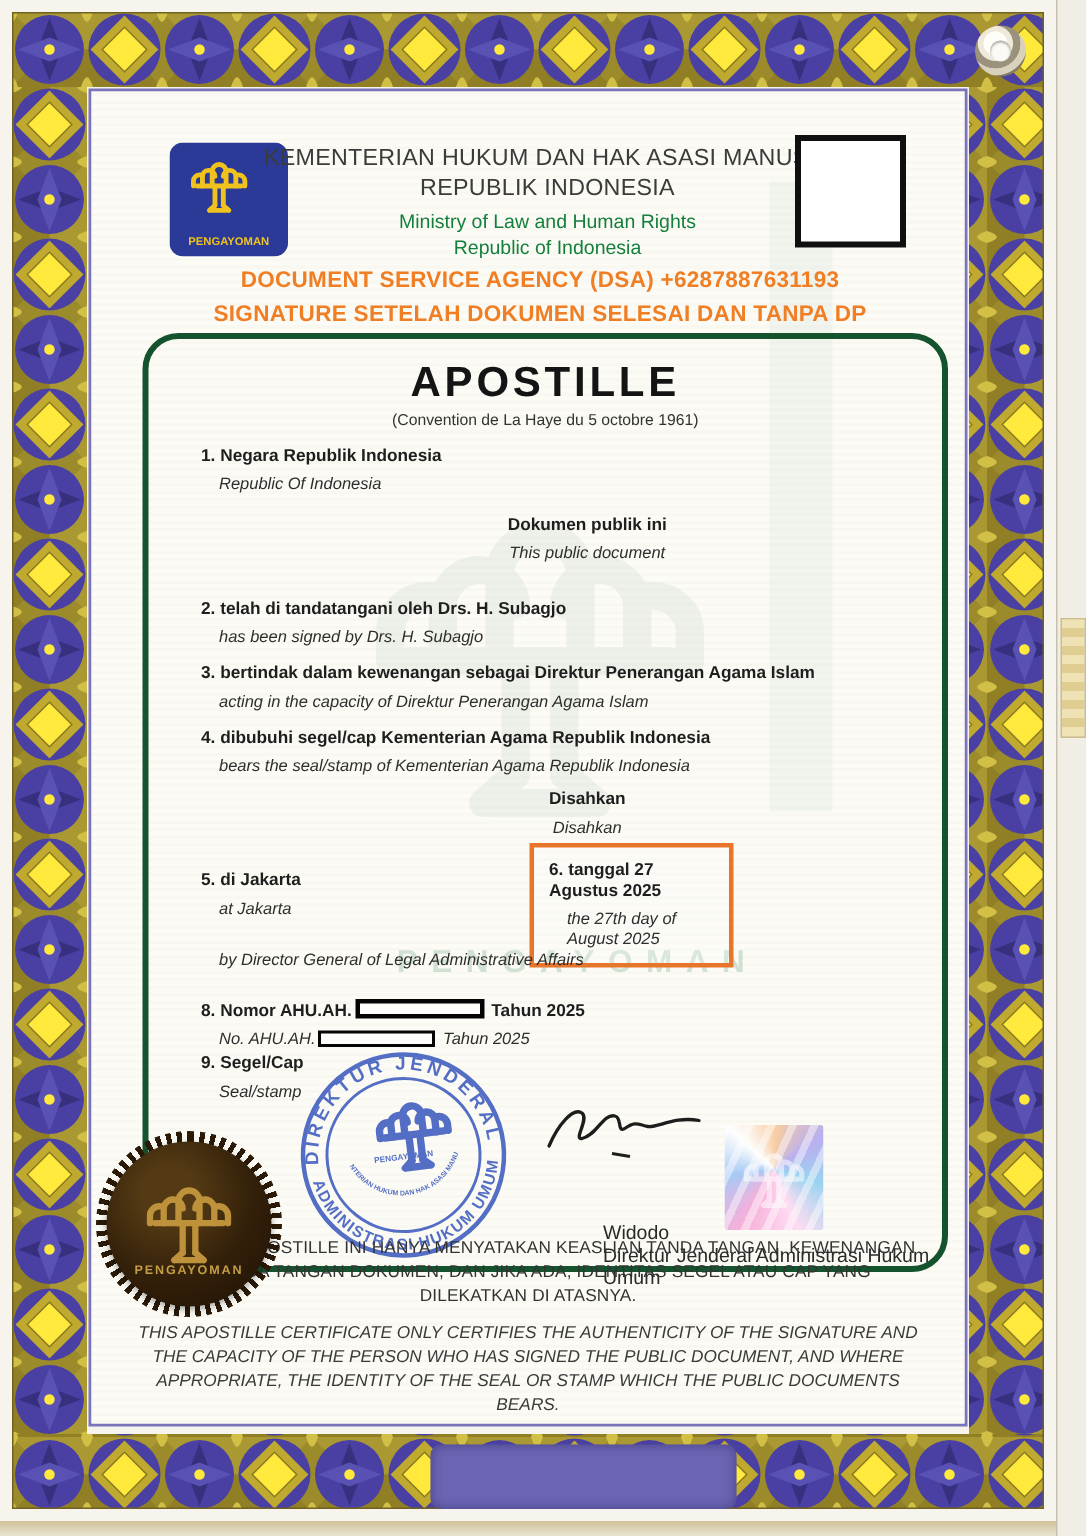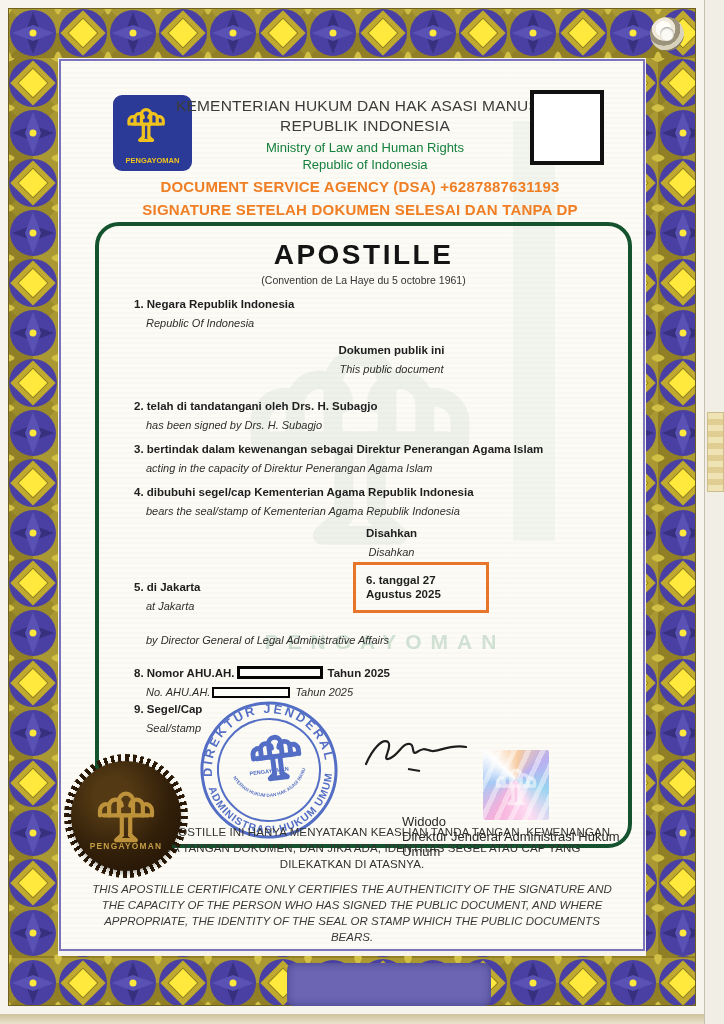--- a/index.html
+++ b/index.html
@@ -195,20 +195,21 @@
         <div class="len">Disahkan</div>
       </div>
 
       <div class="item" style="top:354px;">
         <div class="lid">5. di Jakarta</div>
         <div class="len">at Jakarta</div>
       </div>
 
       <div class="date-box">
         <div class="lid">6. tanggal 27 Agustus 2025</div>
+        <div class="len">the 27th day of August 2025</div>
       </div>
 
       <div class="item" style="top:402px;">
         <div class="len">by Director General of Legal Administrative Affairs</div>
       </div>
 
       <div class="item" style="top:440px;">
         <div class="lid">
           <span>8. Nomor AHU.AH.</span><span class="redact"></span><span>Tahun 2025</span>
         </div>

